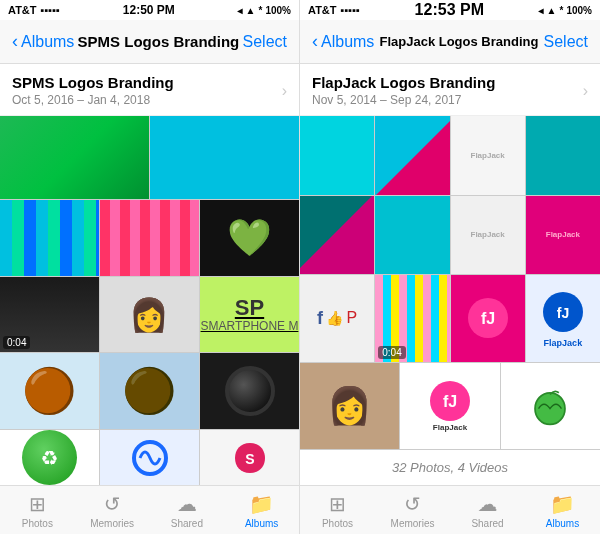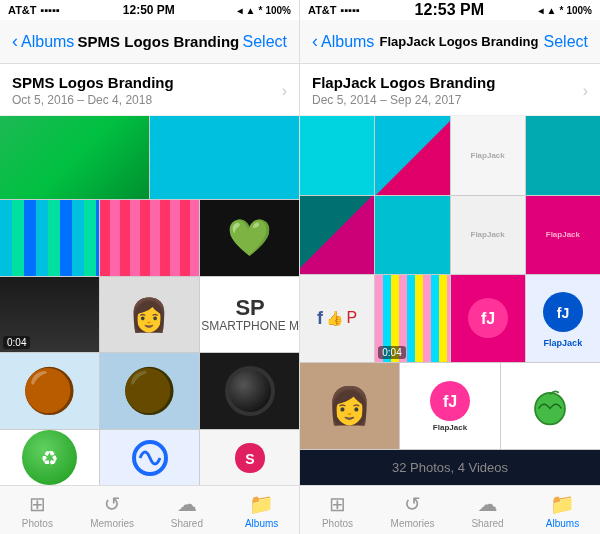--- a/index.html
+++ b/index.html
@@ -158,24 +158,25 @@
       color: #00cc00;
     }
     .face-cell {
       background: #ddd;
       display: flex;
       align-items: center;
       justify-content: center;
       font-size: 30px;
     }
     .sp-logo-cell {
-      background: #ffffff;
-      display: flex;
-      align-items: center;
-      justify-content: flex-end;
+      background: #bef264;
+      display: flex;
+      align-items: center;
+      justify-content: center;
+      text-decoration: underline;
     }
     .sp-logo {
       font-size: 22px;
       font-weight: 900;
       color: #333;
       line-height: 1;
     }
     .sp-logo-sub {
       font-size: 12px;
       color: #555;
@@ -298,21 +299,21 @@
       <span>Albums</span>
     </div>
     <span class="nav-title">SPMS Logos Branding</span>
     <span class="nav-select">Select</span>
   </div>
 
   <div class="album-info">
     <div class="album-info-row">
       <div>
         <div class="album-title">SPMS Logos Branding</div>
-        <div class="album-dates">Oct 5, 2016 – Dec 4, 2018</div>
+        <div class="album-dates">Oct 5, 2016 – Jan 4, 2018</div>
       </div>
       <span class="chevron">›</span>
     </div>
   </div>
 
   <div class="grid-gap">
 
     <div class="row-gap" style="flex:1.1;">
       <div class="grid-cell" style="flex:1;">
         <div class="color-block" style="background:linear-gradient(135deg, #1db954 0%, #00c040 50%, #009030 100%);"></div>
@@ -429,21 +430,21 @@
       <span>Albums</span>
     </div>
     <span class="nav-title" style="font-size:13px;">FlapJack Logos Branding</span>
     <span class="nav-select">Select</span>
   </div>
 
   <div class="album-info">
     <div class="album-info-row">
       <div>
         <div class="album-title">FlapJack Logos Branding</div>
-        <div class="album-dates">Dec 5, 2014 – Sep 24, 2017</div>
+        <div class="album-dates">Nov 5, 2014 – Sep 24, 2017</div>
       </div>
       <span class="chevron">›</span>
     </div>
   </div>
 
   <div class="grid-gap">
 
     <div class="row-gap" style="flex:1;">
       <div class="grid-cell fj-cyan" style="flex:1;"></div>
       <div class="grid-cell" style="flex:1;background:#e0006a;position:relative;overflow:hidden;">
@@ -506,21 +507,21 @@
       <div class="grid-cell fj-apple" style="flex:1;">
         <svg width="44" height="44" viewBox="0 0 50 50">
           <ellipse cx="25" cy="28" rx="17" ry="18" fill="#44bb44"></ellipse>
           <ellipse cx="25" cy="28" rx="17" ry="18" fill="none" stroke="#2a8a2a" stroke-width="2"></ellipse>
           <path d="M25,12 Q30,6 35,10" fill="none" stroke="#2a8a2a" stroke-width="2"></path>
           <path d="M12,28 Q18,18 25,28 Q32,18 38,28" fill="none" stroke="#1a6a1a" stroke-width="1.5"></path>
         </svg>
       </div>
     </div>
 
-    <div style="padding:4px 0;background:#0f172a;">
+    <div style="padding:4px 0;background:#ffffff;font-style:italic;">
       <div class="photos-count">32 Photos, 4 Videos</div>
     </div>
   </div>
 
   <div class="tab-bar">
     <div class="tab-item tab-inactive">
       <span class="tab-icon">⊞</span>
       <span class="tab-label">Photos</span>
     </div>
     <div class="tab-item tab-inactive">

